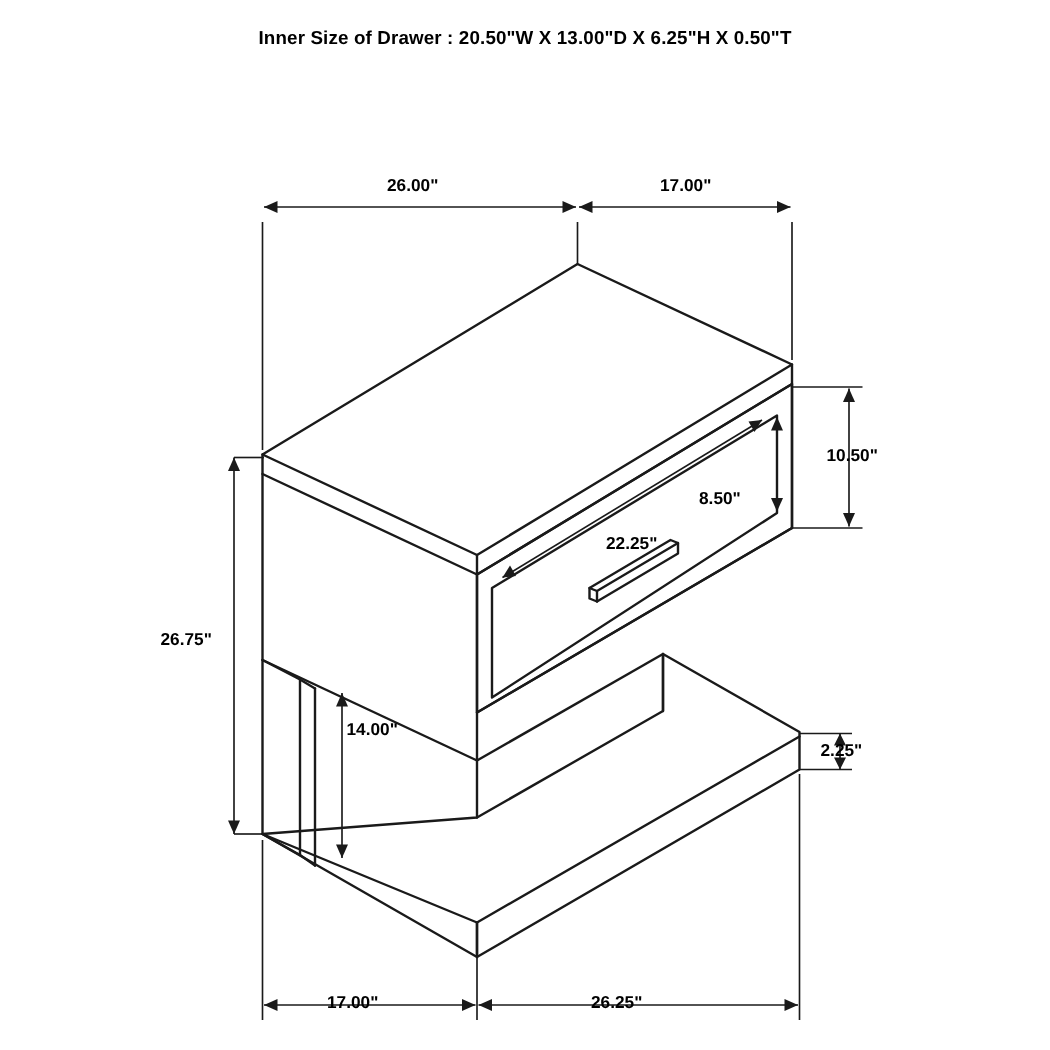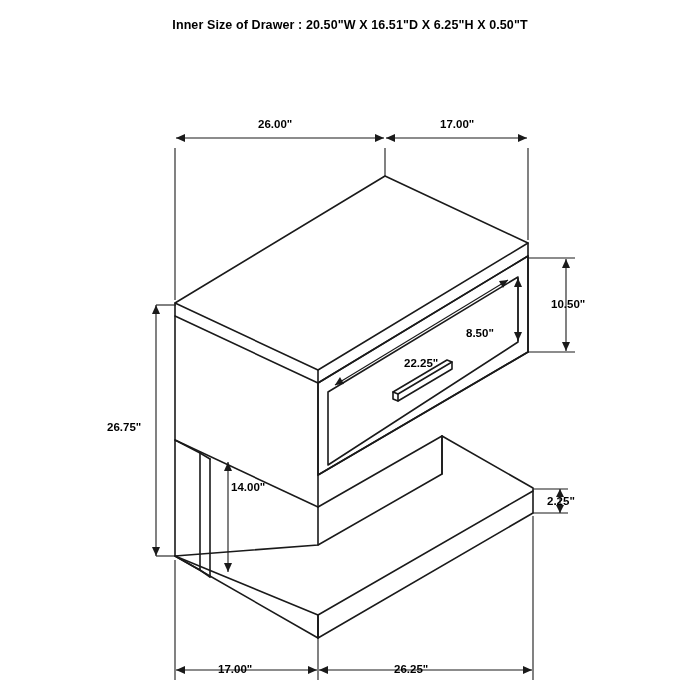--- a/index.html
+++ b/index.html
@@ -44,21 +44,21 @@
     font-weight: bold;
     color: #000;
     white-space: nowrap;
   }
 </style>
 </head>
 <body>
 
 <div id="page">
 
-  <div class="title">Inner Size of Drawer : 20.50"W X 16.51"D X 6.25"H X 0.50"T</div>
+  <div class="title">Inner Size of Drawer : 20.50"W X 13.00"D X 6.25"H X 0.50"T</div>
 
   <svg class="diagram" viewBox="0 0 700 700">
     <g fill="none" stroke="#1a1a1a" stroke-width="1.6" stroke-linejoin="round" stroke-linecap="round">
 
       <path d="M 175,303 L 385,176 L 528,243 L 318,370 Z"></path>
 
       <path d="M 175,303 L 175,316 L 318,383 L 318,370"></path>
       <path d="M 318,383 L 528,256 L 528,243"></path>
 
       <path d="M 175,316 L 175,440"></path>

